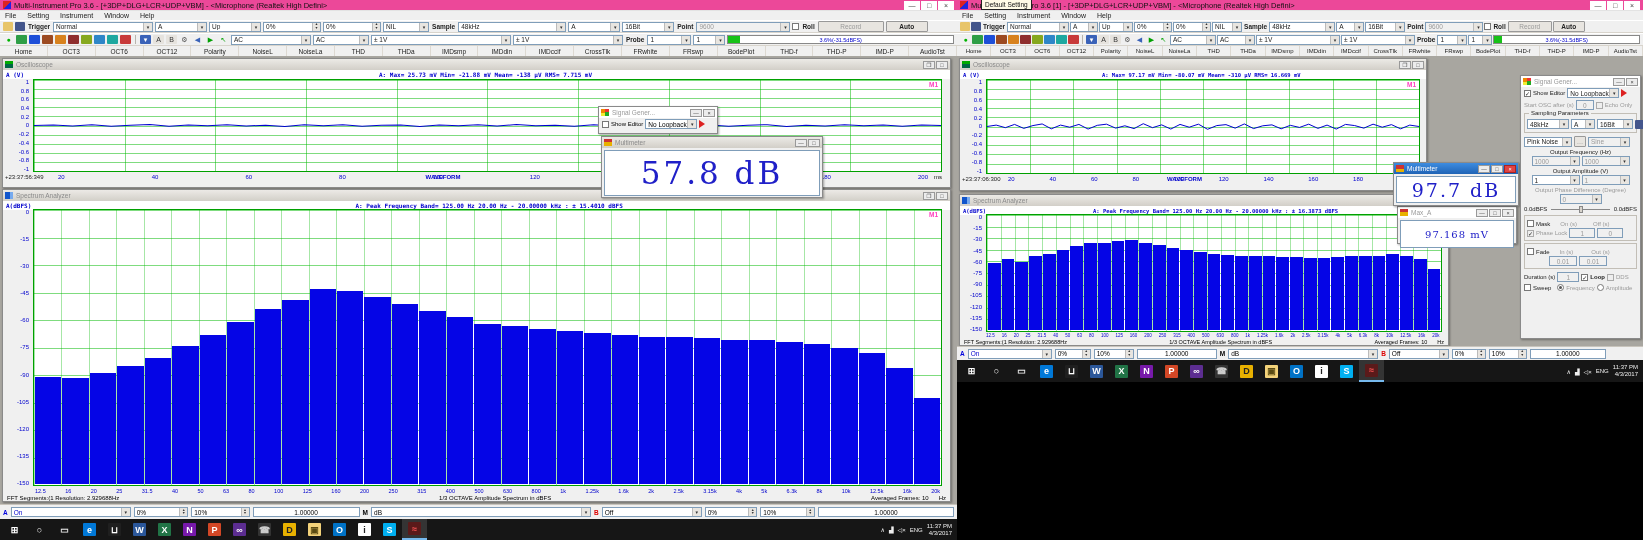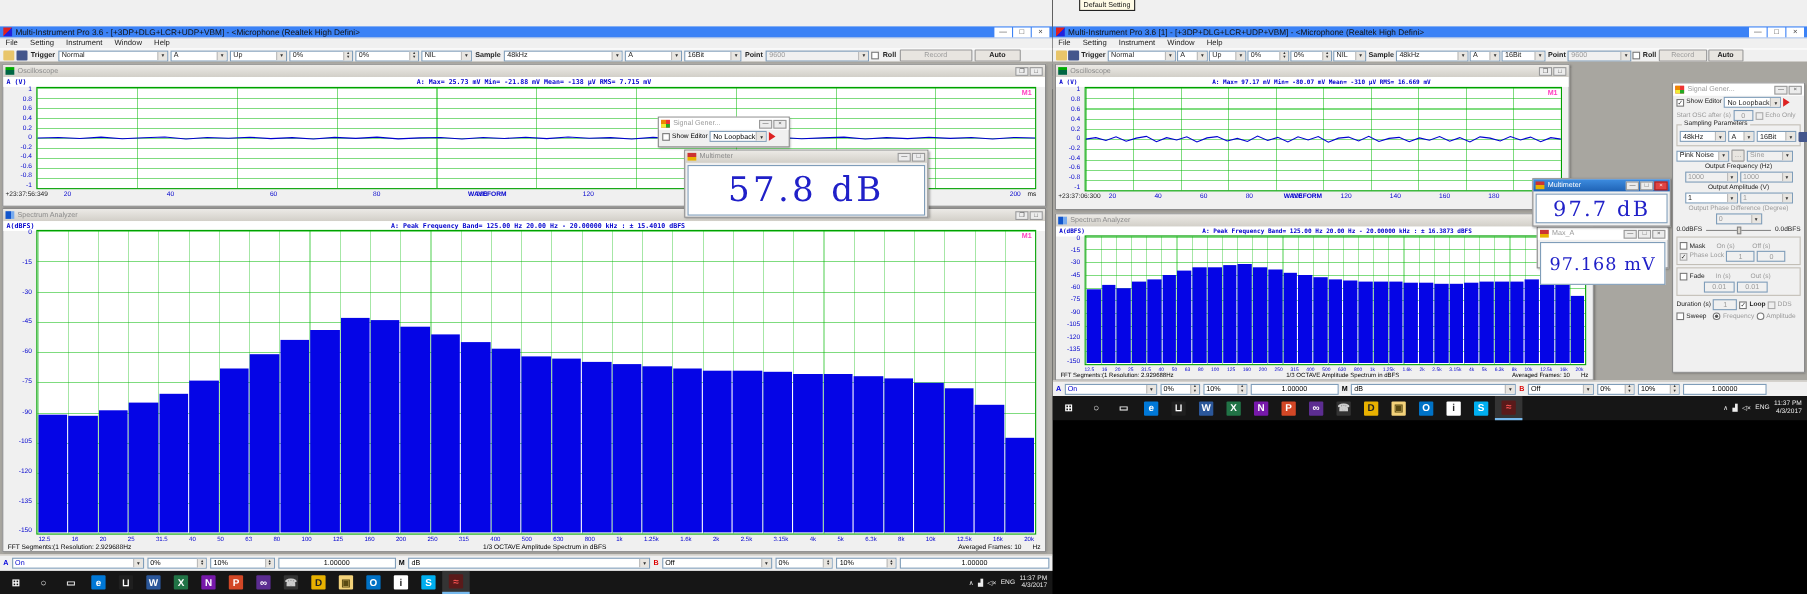--- a/index.html
+++ b/index.html
@@ -6,22 +6,22 @@
   html,body { width:1643px; height:540px; background:#000; overflow:hidden;
               font-family:"Liberation Sans", sans-serif; }
   .screen { position:absolute; top:0; height:540px; overflow:hidden; background:#000; }
   .screen.left  { left:0; width:957px; }
   .screen.right { left:957px; width:686px; }
   .app { position:absolute; left:0; top:0; right:0; background:#f0f0f0; }
   .screen.left  .app { height:519px; }
   .screen.right .app { height:360px; }
 
   
-  .titlebar { height:11px; background:#3b82f6; display:flex; align-items:center; gap:3px;
-              padding:0 3px; font-size:7.5px; color:#111; border-bottom:1px solid #e3e3e3;margin-top:24px; }
+  .titlebar { height:11px; background:#ec4899; display:flex; align-items:center; gap:3px;
+              padding:0 3px; font-size:7.5px; color:#111; border-bottom:1px solid #e3e3e3; }
   .app-ico { width:8px; height:8px; background:linear-gradient(135deg,#d22 50%,#22d 50%); flex:0 0 auto; }
   .title-text { white-space:nowrap; overflow:hidden; }
   .winbtns { margin-left:auto; display:flex; gap:1px; }
   .wbtn { width:16px; height:9px; display:flex; align-items:center; justify-content:center;
           font-size:7px; color:#444; background:#fff; }
   .g-min::before{content:"—"} .g-max::before{content:"□"} .g-close::before{content:"×"}
   .menubar { height:9px; display:flex; gap:11px; align-items:center; padding:0 5px;
              font-size:7px; color:#222; background:#f0f0f0; }
   .toolbar { height:13px; display:flex; align-items:center; gap:2px; padding:0 3px;
              background:#f0f0f0; border-top:1px solid #fff; border-bottom:1px solid #d8d4cc;
@@ -487,21 +487,21 @@
           <span class="cbx"></span>
           <span>Show Editor</span>
           <span class="combo" style="width:52px">
               <span class="cv">No Loopback</span>
               <span class="ca"></span>
             </span>
           <span class="play-arrow"></span>
         </div>
       </div>
 
-      <div class="child" style="left:622px; top:80px; width:222px; height:62px; z-index:19;">
+      <div class="child" style="left:601px; top:80px; width:222px; height:62px; z-index:19;">
         <div class="child-title">
           <span class="cico mm"></span>
           <span>Multimeter</span>
           <span class="cbtns">
             <span class="cbtn">—</span>
             <span class="cbtn">□</span>
           </span>
         </div>
         <div class="lcd" style="height:46px; font-size:31px; letter-spacing:3px;">57.8 dB</div>
       </div>
@@ -944,21 +944,21 @@
       <div class="child" style="left:440px; top:150px; width:120px; height:38px; z-index:21;">
         <div class="child-title plain">
           <span class="cico mm"></span>
           <span>Max_A</span>
           <span class="cbtns">
             <span class="cbtn">—</span>
             <span class="cbtn">□</span>
             <span class="cbtn">×</span>
           </span>
         </div>
-        <div class="lcd" style="height:39px; font-size:16px; letter-spacing:1px;">97.168 mV</div>
+        <div class="lcd" style="height:28px; font-size:10px; letter-spacing:1px;">97.168 mV</div>
       </div>
 
       <div class="child sg-panel" style="left:563px; top:19px; width:121px; height:264px; z-index:23;">
         <div class="child-title plain">
           <span class="cico sg"></span>
           <span>Signal Gener...</span>
           <span class="cbtns">
             <span class="cbtn">—</span>
             <span class="cbtn">×</span>
           </span>

